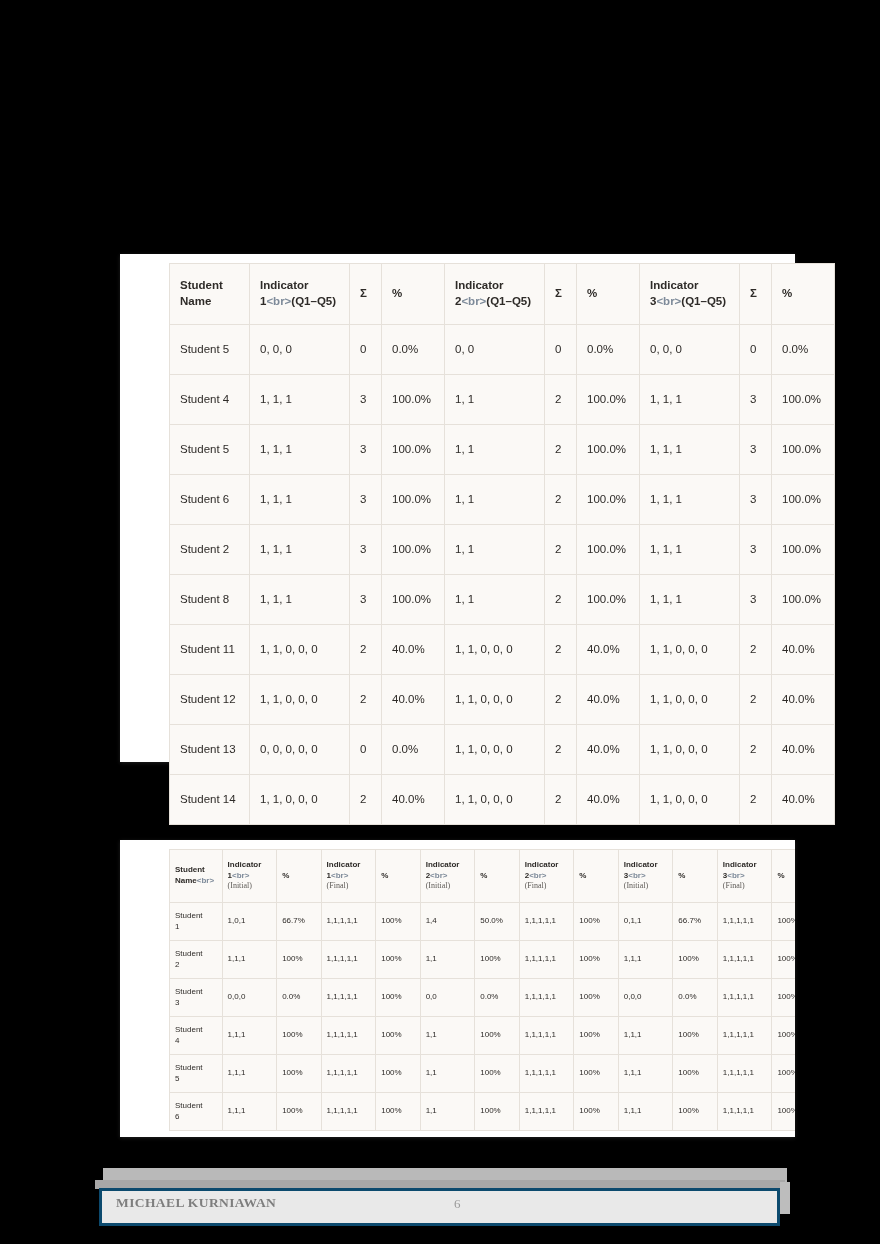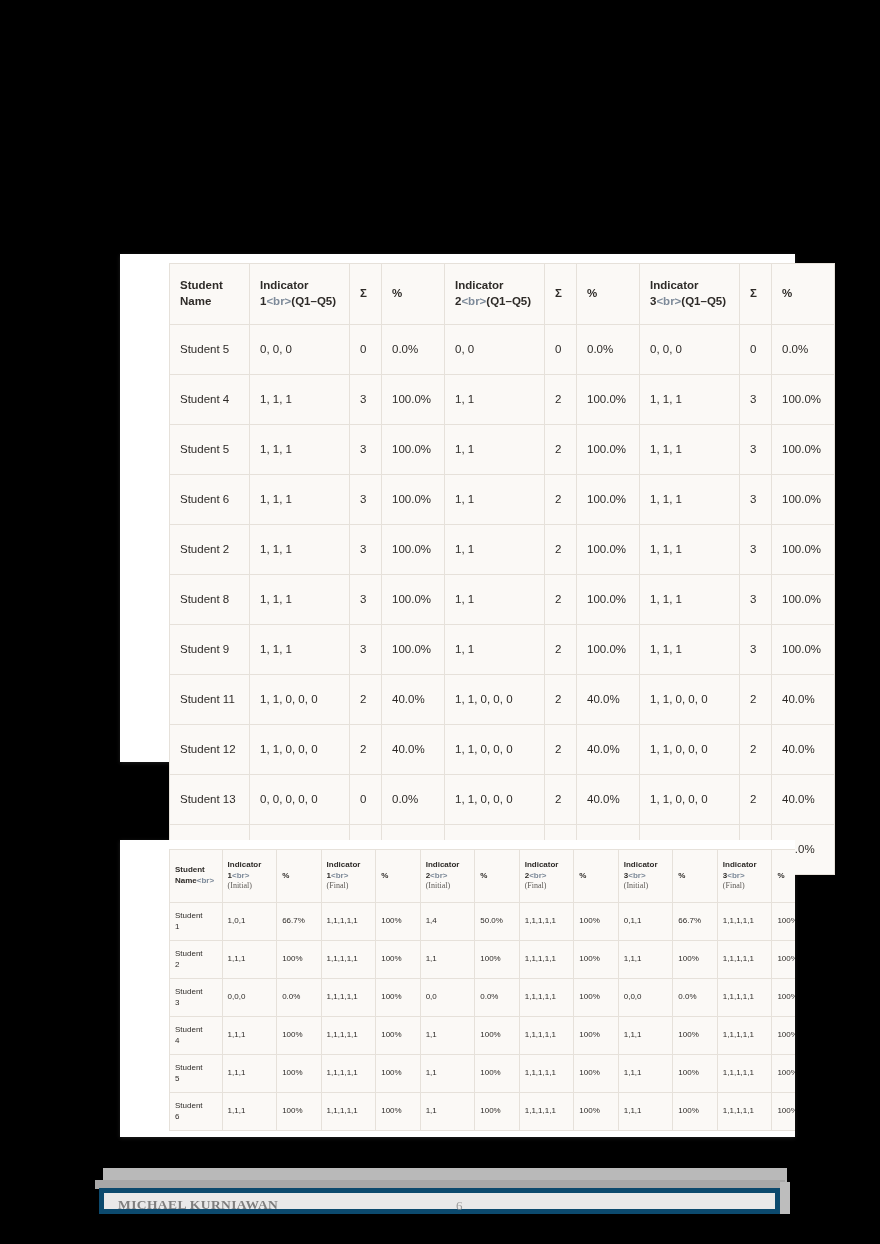--- a/index.html
+++ b/index.html
@@ -133,23 +133,23 @@
     top: 12px;
     width: 690px;
     height: 9px;
     background: #a8a8a8;
   }
   .footer-bar {
     position: absolute;
     left: 4px;
     top: 20px;
     width: 681px;
-    height: 26px;
+    height: 38px;
     background: #e9e9e9;
-    border: 5px solid #0c4a6e;
+    border: 3px solid #0c4a6e;
     box-sizing: border-box;
   }
   .footer-author {
     position: absolute;
     left: 14px;
     top: 4px;
     font-family: "Liberation Serif", serif;
     font-size: 13.5px;
     font-weight: bold;
     letter-spacing: 0.4px;
@@ -272,32 +272,20 @@
             <td>3</td>
             <td>100.0%</td>
             <td>1, 1</td>
             <td>2</td>
             <td>100.0%</td>
             <td>1, 1, 1</td>
             <td>3</td>
             <td>100.0%</td>
           </tr>
           <tr>
-            <td>Student 9</td>
-            <td>1, 1, 1</td>
-            <td>3</td>
-            <td>100.0%</td>
-            <td>1, 1</td>
-            <td>2</td>
-            <td>100.0%</td>
-            <td>1, 1, 1</td>
-            <td>3</td>
-            <td>100.0%</td>
-          </tr>
-          <tr>
             <td>Student 11</td>
             <td>1, 1, 0, 0, 0</td>
             <td>2</td>
             <td>40.0%</td>
             <td>1, 1, 0, 0, 0</td>
             <td>2</td>
             <td>40.0%</td>
             <td>1, 1, 0, 0, 0</td>
             <td>2</td>
             <td>40.0%</td>

